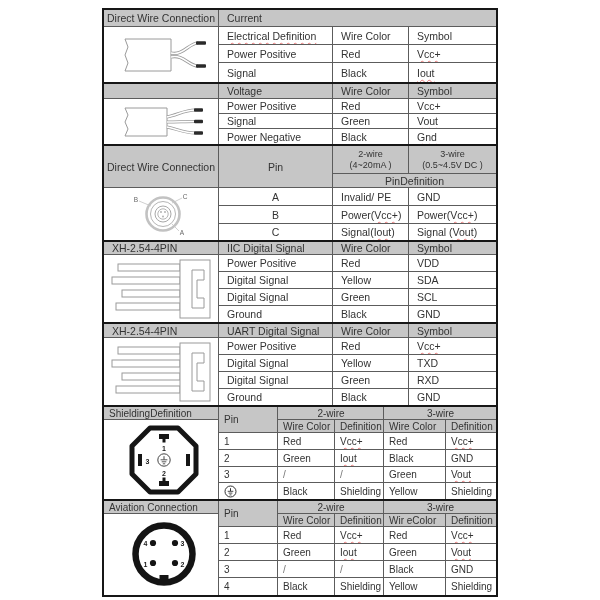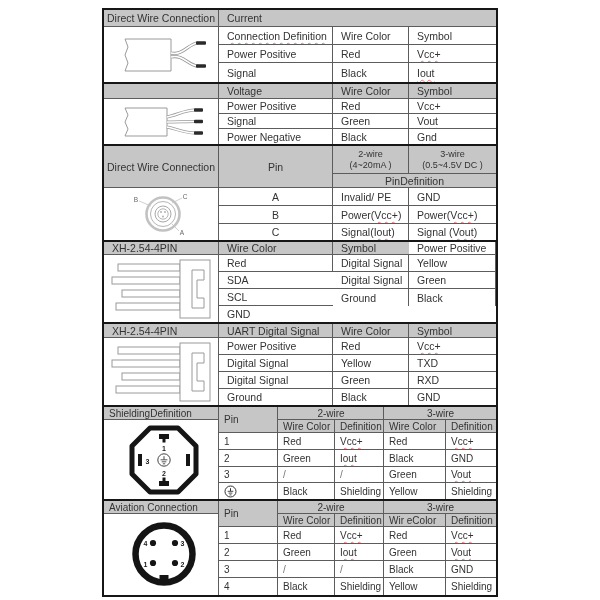--- a/index.html
+++ b/index.html
@@ -50,21 +50,21 @@
         <path d="M16 9 H62 V41 H16 L19 33 L16 25 L19 17 Z" fill="#fff" stroke="#9a9a9a" stroke-width="1"></path>
         <path d="M62 23 C74 26 80 13 89 13" fill="none" stroke="#9a9a9a" stroke-width="3.2"></path>
         <path d="M62 27 C74 24 80 36 89 36" fill="none" stroke="#9a9a9a" stroke-width="3.2"></path>
         <path d="M62 23 C74 26 80 13 89 13" fill="none" stroke="#fff" stroke-width="1.6"></path>
         <path d="M62 27 C74 24 80 36 89 36" fill="none" stroke="#fff" stroke-width="1.6"></path>
         <rect x="87" y="11.2" width="10" height="3.6" rx="1" fill="#2a2a2a"></rect>
         <rect x="87" y="34.2" width="10" height="3.6" rx="1" fill="#2a2a2a"></rect>
       </svg>
     </div>
     <div class="cell">
-          <span class="sq">Connection Definition</span>
+          <span class="sq">Electrical Definition</span>
         </div>
     <div class="cell">
           <span>Wire Color</span>
         </div>
     <div class="cell noR">
           <span>Symbol</span>
         </div>
     <div class="cell">
           <span>Power Positive</span>
         </div>
@@ -210,40 +210,46 @@
           <span class="sq">Vout</span>
           <span> )</span>
         </div>
   </div>
 
   <div class="section ga" style="grid-template-rows:13px 17px 17px 17px 16px">
     <div class="cell hdr pad6">
           <span>XH-2.54-4PIN</span>
         </div>
     <div class="cell hdr">
+          <span class="su">IIC Digital Signal</span>
+        </div>
+    <div class="cell hdr">
           <span>Wire Color</span>
         </div>
     <div class="cell hdr noR">
           <span>Symbol</span>
         </div>
     <div class="cell img noB" style="grid-row:2/span 4;grid-column:1">
       <svg width="106" height="62" viewBox="0 0 106 62">
         <rect x="10" y="6" width="62" height="7" fill="#fff" stroke="#9a9a9a"></rect>
         <rect x="4" y="19" width="68" height="7" fill="#fff" stroke="#9a9a9a"></rect>
         <rect x="14" y="32" width="58" height="7" fill="#fff" stroke="#9a9a9a"></rect>
         <rect x="8" y="45" width="64" height="7" fill="#fff" stroke="#9a9a9a"></rect>
         <rect x="72" y="2" width="30" height="58" fill="#fff" stroke="#9a9a9a"></rect>
         <path d="M84 12 H96 V22 H89 V40 H96 V50 H84 Z" fill="#fff" stroke="#9a9a9a"></path>
       </svg>
     </div>
     <div class="cell">
           <span>Power Positive</span>
         </div>
     <div class="cell">
           <span>Red</span>
+        </div>
+    <div class="cell noR">
+          <span>VDD</span>
         </div>
     <div class="cell">
           <span>Digital Signal</span>
         </div>
     <div class="cell">
           <span>Yellow</span>
         </div>
     <div class="cell noR">
           <span>SDA</span>
         </div>

